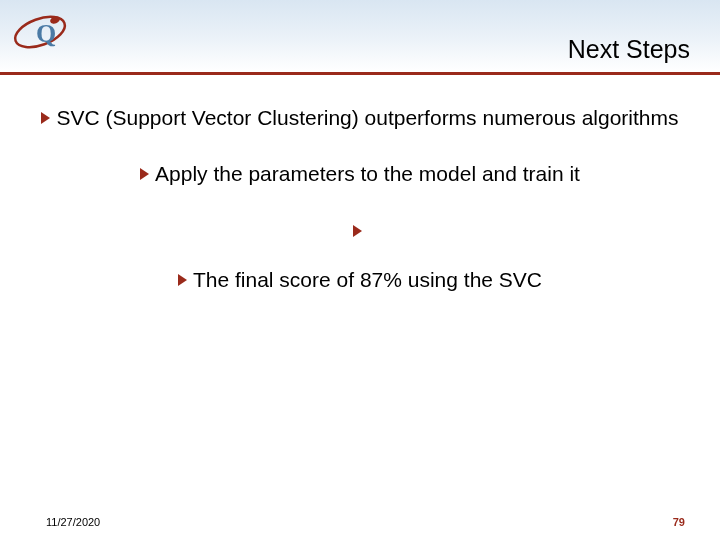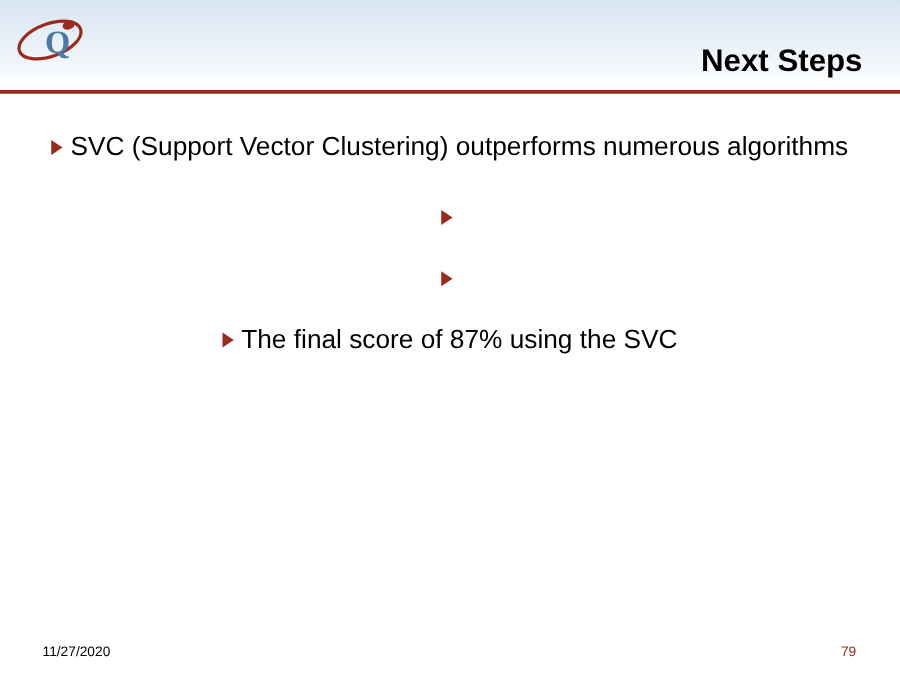--- a/index.html
+++ b/index.html
@@ -30,21 +30,21 @@
     }
     .logo svg {
       width: 100%;
       height: 100%;
     }
     .title {
       position: absolute;
       right: 30px;
       top: 35px;
       font-size: 25px;
-      font-weight: bold;
+      font-weight: normal;
       color: #000;
     }
     .red-line {
       width: 100%;
       height: 3px;
       background: #9a2a1b;
     }
     .content {
       padding: 30px 40px 0 40px;
     }
@@ -67,29 +67,29 @@
       margin-top: 7px;
     }
     .bullet-text {
       color: #000;
     }
     .footer {
       position: absolute;
       bottom: 12px;
       left: 0;
       width: 100%;
-      padding: 0 35px 0 34px;
+      padding: 0 35px 0 46px;
       display: flex;
       justify-content: space-between;
       align-items: flex-start;
       font-size: 11px;
       color: #000;
     }
     .page-num {
-      font-weight: normal;
+      font-weight: bold;
       color: #9a2a1b;
     }
   </style>
 </head>
 <body>
 
 <div class="header">
   <div class="logo">
     <svg viewBox="0 0 60 60">
       <ellipse cx="30" cy="30" rx="26" ry="13" fill="none" stroke="#9a2a1b" stroke-width="2.5" transform="rotate(-20 30 30)"></ellipse>
@@ -101,20 +101,21 @@
 </div>
 <div class="red-line"></div>
 
 <div class="content">
   <div class="bullet-item">
     <div class="triangle-icon"></div>
     <div class="bullet-text">SVC (Support Vector Clustering) outperforms numerous algorithms</div>
   </div>
   <div class="bullet-item">
     <div class="triangle-icon"></div>
+    <div class="bullet-text">Apply the parameters to the model and train it</div>
   </div>
   <div class="bullet-item">
     <div class="triangle-icon"></div>
   </div>
   <div class="bullet-item">
     <div class="triangle-icon"></div>
     <div class="bullet-text">The final score of 87% using the SVC</div>
   </div>
 </div>
 

